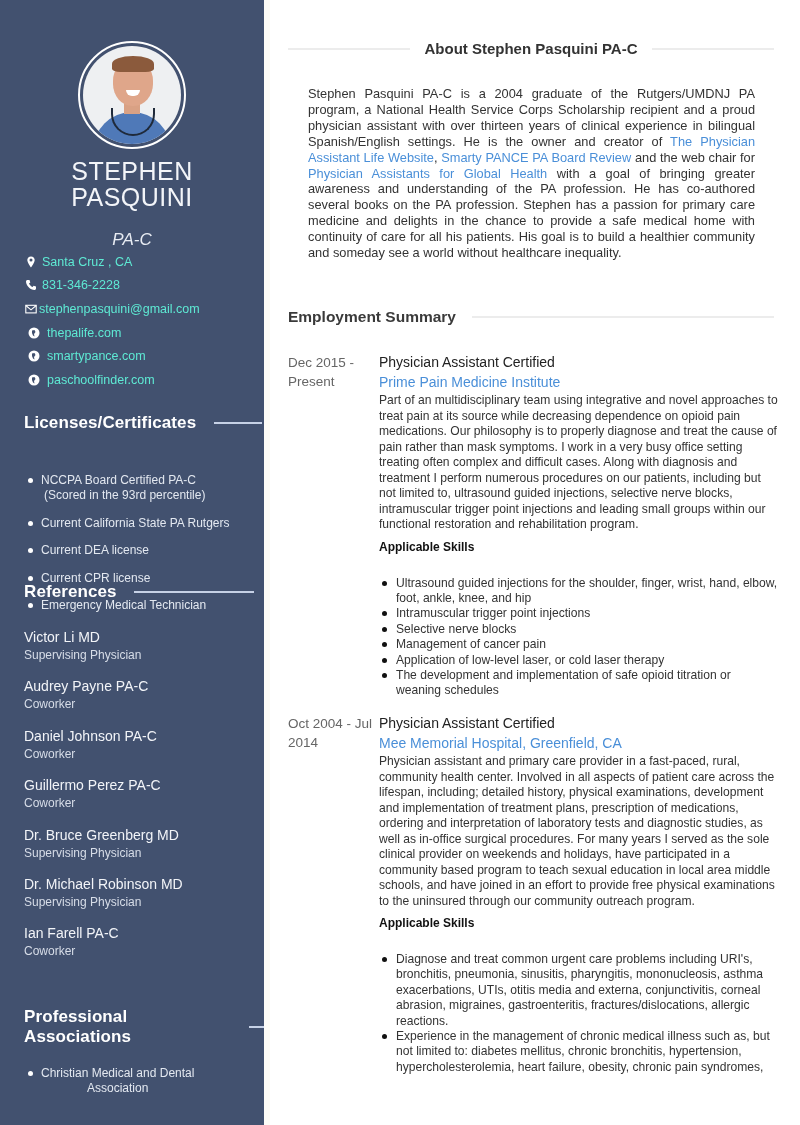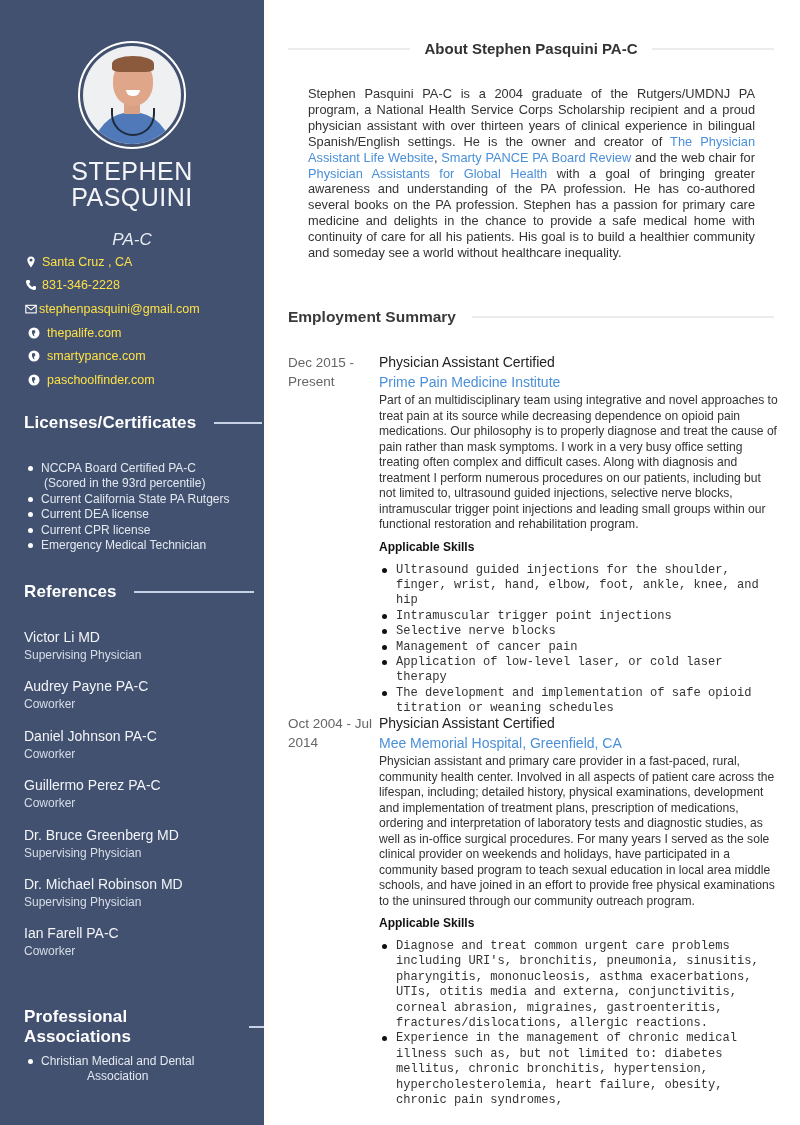--- a/index.html
+++ b/index.html
@@ -49,32 +49,32 @@
     line-height: 28px;
   }
   .name.l1 { top: 157px; }
   .name.l2 { top: 183px; }
   .title-sub {
     position: absolute; top: 230px; left: 0; width: 264px; text-align: center;
     font-size: 17px; font-style: italic; color: #e8ecf3;
   }
 
   .contacts { position: absolute; left: 24px; top: 250px; }
-  .contact { display: flex; align-items: center; height: 23.6px; font-size: 12.5px; color: #fde047; }
+  .contact { display: flex; align-items: center; height: 23.6px; font-size: 12.5px; color: #5eead4; }
   .contact .ic { width: 14px; height: 14px; margin-right: 4px; display: inline-flex; align-items: center; justify-content: center; }
   .contact .ic svg { width: 12px; height: 12px; }
 
   .side-heading {
     position: absolute; left: 24px; display: flex; align-items: center;
     font-size: 17px; font-weight: 700; color: #ffffff; letter-spacing: 0.1px;
   }
   .side-heading .rule { height: 2px; background: #c6d1e6; margin-left: 18px; }
 
   .bullets { position: absolute; left: 24px; font-size: 12px; color: #e3e8f0; line-height: 15.4px; }
-  .bullets li { list-style: none; position: relative; padding-left: 17px; }
+  .bullets li { list-style: none; position: relative; padding-left: 17px; margin-top: 12px; }
   .bullets li::before {
     content: ""; position: absolute; left: 4px; top: 5px; width: 5px; height: 5px;
     border-radius: 50%; background: #ffffff;
   }
   .bullets .cont { padding-left: 20px; }
 
   .refs { position: absolute; left: 24px; top: 628px; }
   .ref { height: 49.4px; }
   .ref .rname { font-size: 14px; color: #f2f4f8; line-height: 18px; }
   .ref .rrole { font-size: 12px; color: #d7dde8; line-height: 18px; }
@@ -99,21 +99,21 @@
   .emp-heading .txt { font-size: 15.5px; font-weight: 700; color: #3a3a3a; }
   .emp-heading .line { flex: 1; height: 2px; background: #ececec; margin-left: 16px; }
 
   .job { position: absolute; left: 24px; width: 486px; }
   .job .date { position: absolute; left: 0; top: 0; width: 88px; font-size: 13.5px; color: #666; line-height: 19px; }
   .job .content { position: absolute; left: 91px; width: 400px; }
   .job .jtitle { font-size: 14px; color: #222; line-height: 19px; }
   .job .company { font-size: 14px; color: #4a8fd8; line-height: 20px; }
   .job .desc { font-size: 12.1px; line-height: 15.5px; color: #333; margin-top: 1px; }
   .job .skills-h { font-size: 12px; font-weight: 700; color: #111; margin-top: 7px; line-height: 15px; }
-  .job ul { margin-top: 8px; font-family: Liberation Mono, monospace; }
+  .job ul { margin-top: 21px; }
   .job li { list-style: none; position: relative; padding-left: 17px; font-size: 12.1px; line-height: 15.4px; color: #333; }
   .job li::before {
     content: ""; position: absolute; left: 3px; top: 5px; width: 5px; height: 5px; border-radius: 50%; background: #111;
   }
 </style>
 </head>
 <body>
 
 <div class="sidebar">
   <div class="photo">

